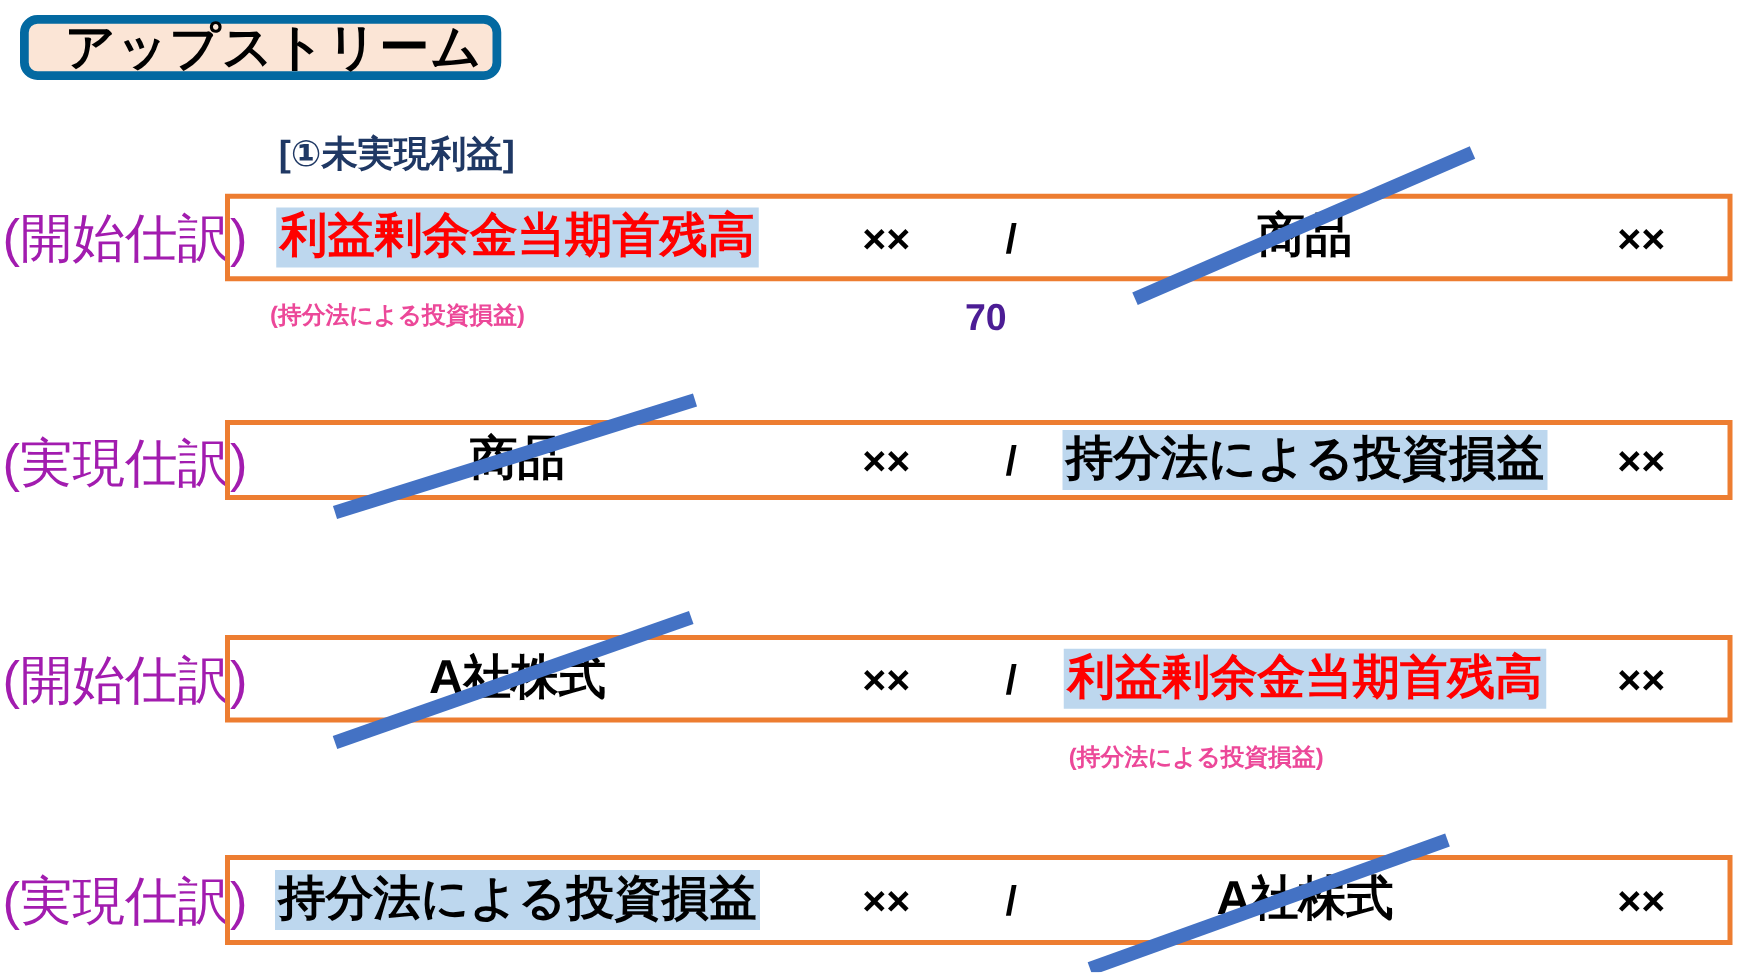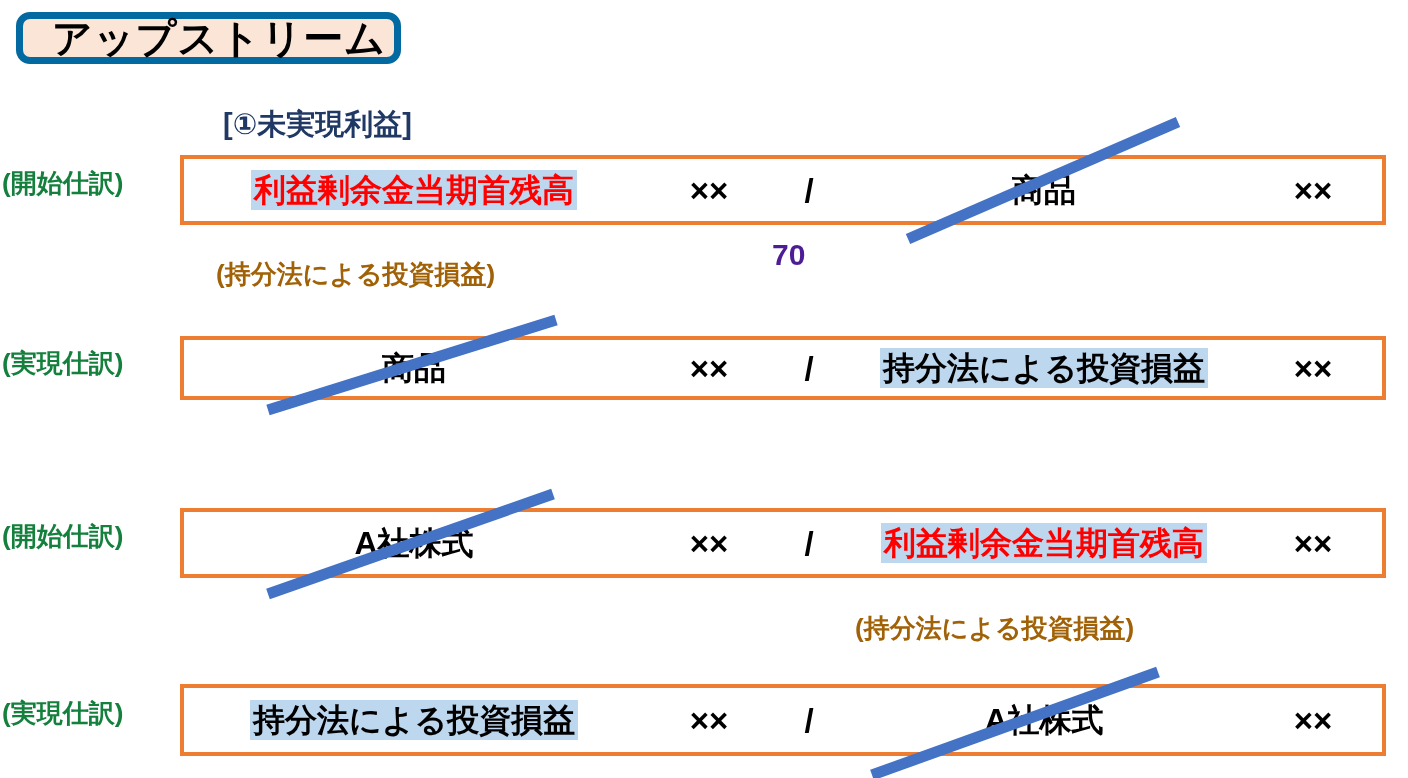--- a/index.html
+++ b/index.html
@@ -49,23 +49,23 @@
     font-size: 29px;
     font-weight: 700;
     color: #1F3864;
     white-space: nowrap;
     line-height: 1;
   }
 
   
   .row-label {
     position: absolute;
-    font-size: 26px;
-    font-weight: 700;
-    color: #15803d;
+    font-size: 42px;
+    font-weight: 400;
+    color: #a21caf;
     white-space: nowrap;
     line-height: 1;
   }
 
   
   .entry-box {
     position: absolute;
     left: 180px;
     width: 1206px;
     box-sizing: border-box;
@@ -107,21 +107,21 @@
     align-items: center;
   }
   .col-amt-r {
     flex: 1;
     display: flex;
     justify-content: center;
     align-items: center;
   }
 
   .acct {
-    font-size: 32px;
+    font-size: 38px;
     font-weight: 700;
     color: #000000;
     white-space: nowrap;
     line-height: 1.15;
     padding: 2px 3px;
     text-align: center;
   }
   .acct.red { color: #FF0000; }
   .acct.hl  { background: #BDD7EE; }
 
@@ -135,26 +135,25 @@
   .slash {
     font-size: 33px;
     font-weight: 700;
     color: #000000;
     line-height: 1;
   }
 
   
   .annot {
     position: absolute;
-    font-size: 26px;
-    font-weight: 700;
-    color: #a16207;
-    white-space: nowrap;
-    line-height: 1;
-    margin-top: 18px;
+    font-size: 19px;
+    font-weight: 700;
+    color: #ec4899;
+    white-space: nowrap;
+    line-height: 1;
   }
   .annot-num {
     position: absolute;
     font-size: 30px;
     font-weight: 700;
     color: #4c1d95;
     white-space: nowrap;
     line-height: 1;
   }
 

